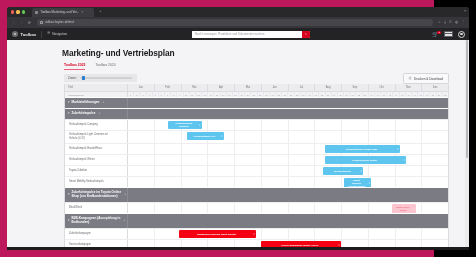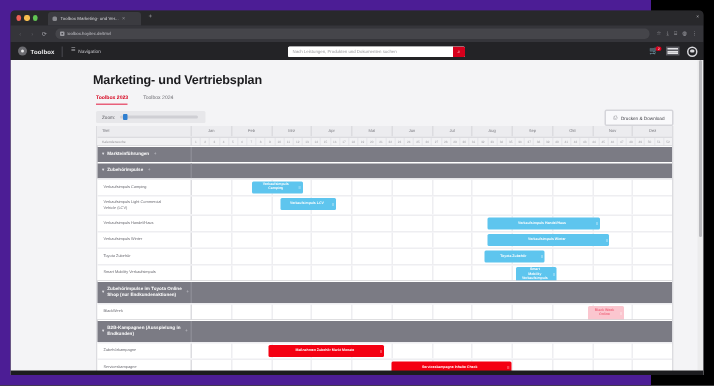--- a/index.html
+++ b/index.html
@@ -2,21 +2,21 @@
 <html><head>
 <meta charset="utf-8">
 <style>
   * { box-sizing: border-box; margin: 0; padding: 0; }
   html, body {
     width: 476px; height: 257px;
     background: #000;
     font-family: "Liberation Sans", sans-serif;
     overflow: hidden;
   }
-  #root { position: relative; width: 434px; height: 257px; background: #4c1d95; }
+  #root { position: relative; width: 434px; height: 257px; background: #be185d; }
 
   
   .win { position: absolute; left: 7px; top: 7px; width: 462px; height: 243px;
          background: #2b2b2e; border-radius: 3px 3px 0 0; overflow: hidden; }
 
   .tabstrip { position: relative; height: 10px; background: #28282b; }
   .traffic { position: absolute; left: 4px; top: 3.4px; display: flex; gap: 2.2px; }
   .dot { width: 3.2px; height: 3.2px; border-radius: 50%; }
   .dot.r { background: #ef5f56; } .dot.y { background: #f5bd4f; } .dot.g { background: #61c454; }
   .tab { position: absolute; left: 25px; top: 1.2px; width: 62px; height: 8.4px;

